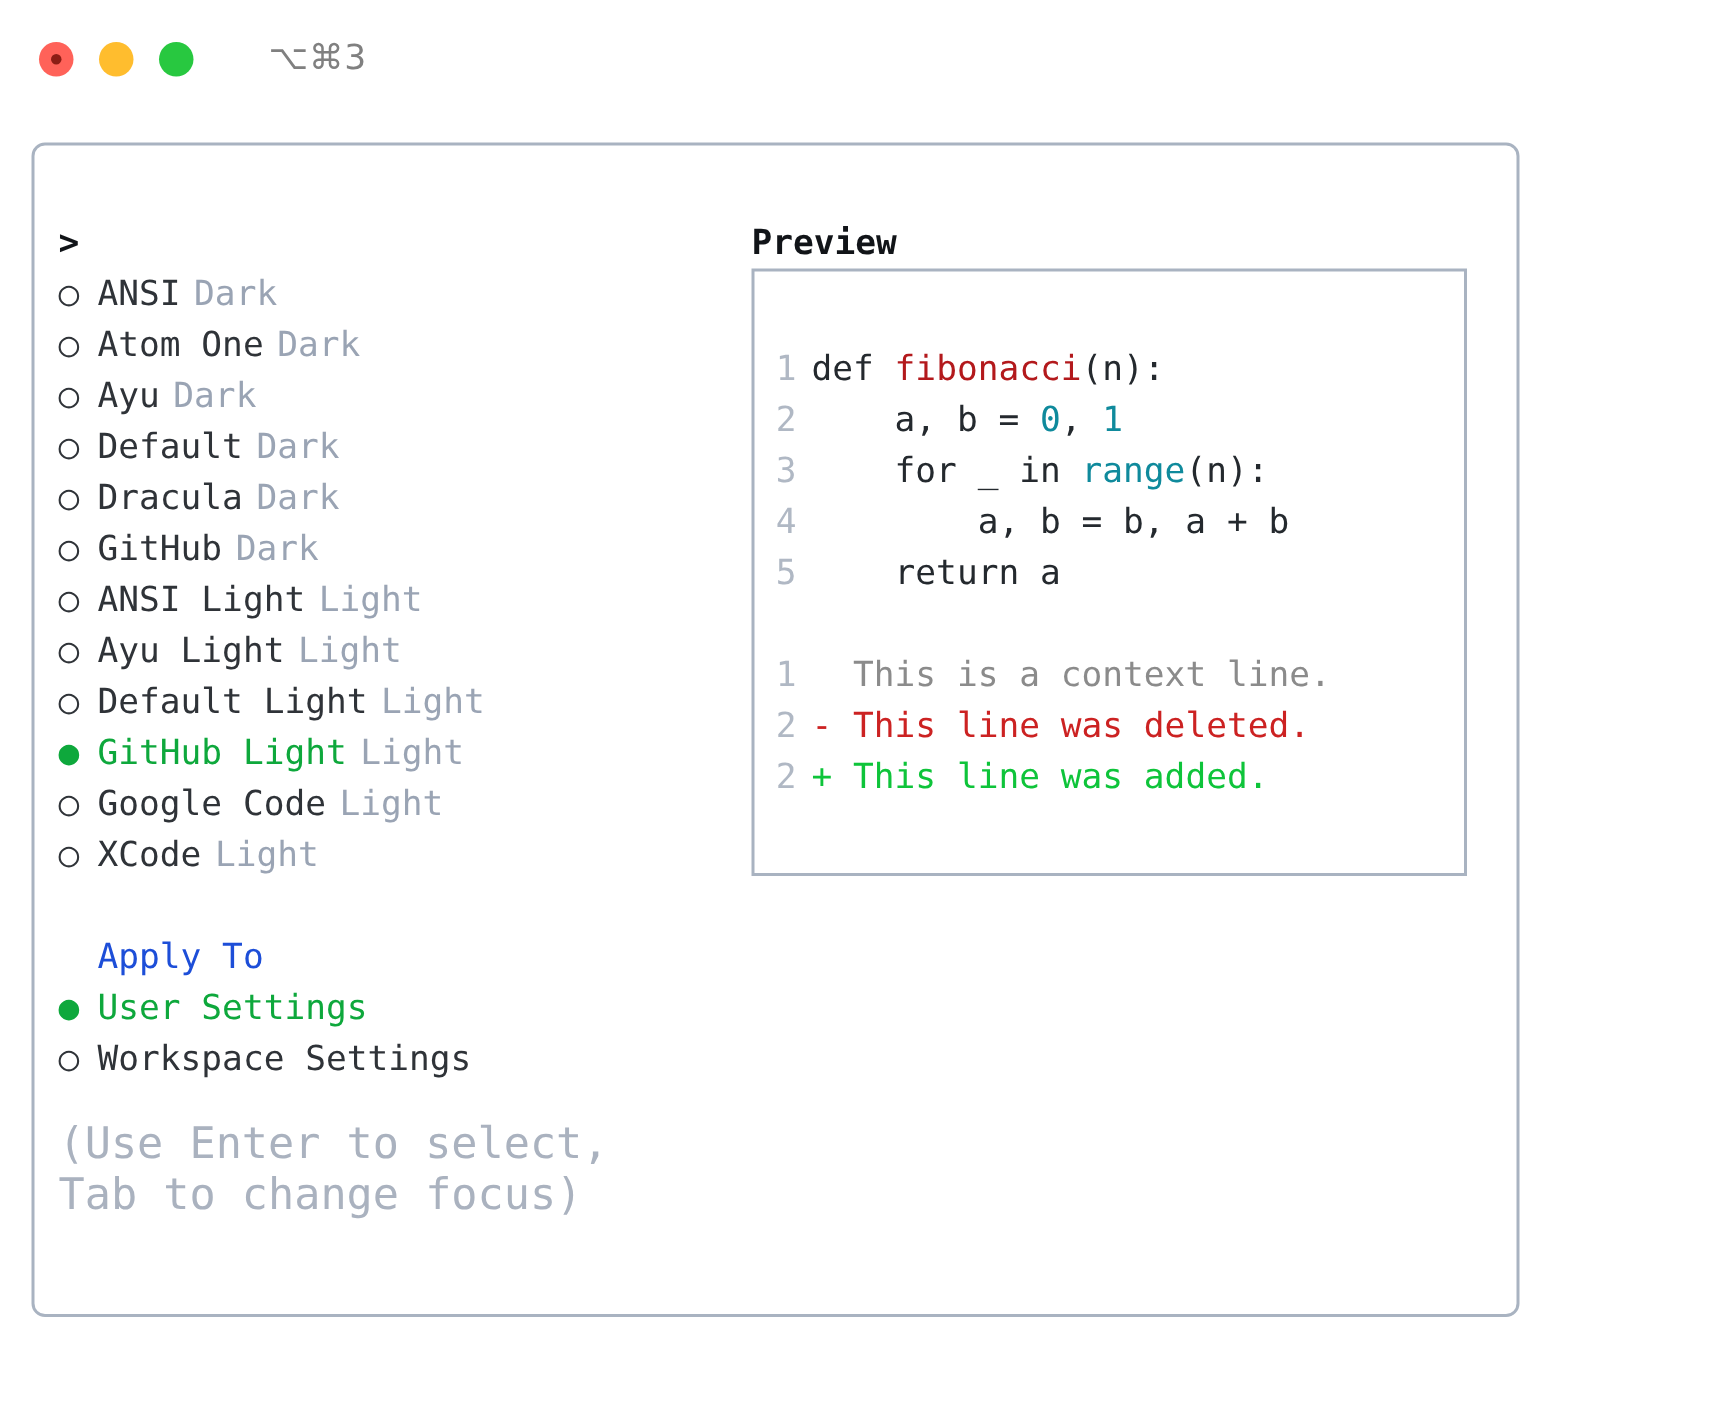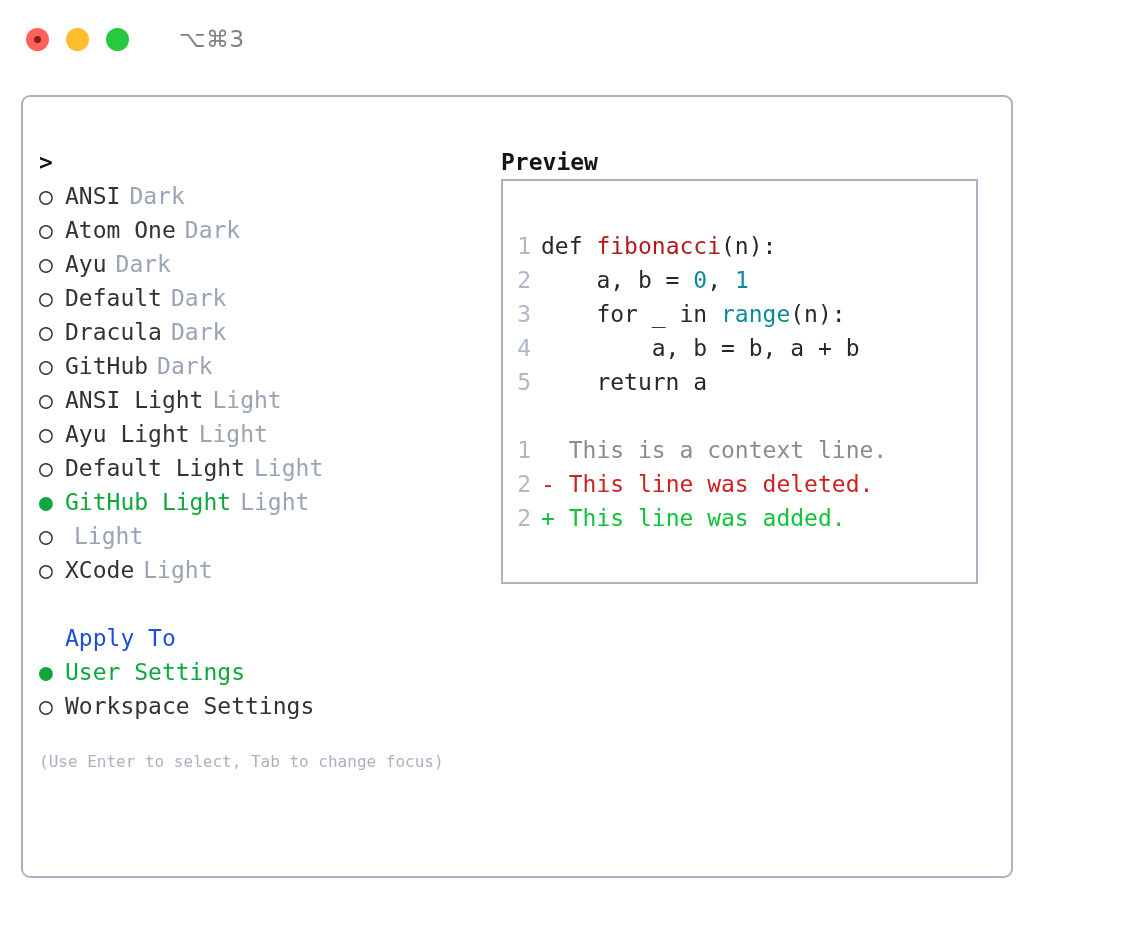--- a/index.html
+++ b/index.html
@@ -142,21 +142,21 @@
 
   .spacer-row { height: 34px; }
 
   .section-title {
     color: #1d4ed8;
     font-weight: 400;
   }
 
   .hint {
     margin-top: 22px;
-    font-size: 16px;
+    font-size: 29px;
     line-height: 34px;
     color: #aab2bf;
     width: 420px;
     white-space: pre-wrap;
   }
 
   
   .right-col {
     position: absolute;
     left: 478px;
@@ -238,21 +238,21 @@
             <div class="row"><span class="marker">○</span><span class="label">ANSI</span><span class="badge">Dark</span></div>
             <div class="row"><span class="marker">○</span><span class="label">Atom One</span><span class="badge">Dark</span></div>
             <div class="row"><span class="marker">○</span><span class="label">Ayu</span><span class="badge">Dark</span></div>
             <div class="row"><span class="marker">○</span><span class="label">Default</span><span class="badge">Dark</span></div>
             <div class="row"><span class="marker">○</span><span class="label">Dracula</span><span class="badge">Dark</span></div>
             <div class="row"><span class="marker">○</span><span class="label">GitHub</span><span class="badge">Dark</span></div>
             <div class="row"><span class="marker">○</span><span class="label">ANSI Light</span><span class="badge">Light</span></div>
             <div class="row"><span class="marker">○</span><span class="label">Ayu Light</span><span class="badge">Light</span></div>
             <div class="row"><span class="marker">○</span><span class="label">Default Light</span><span class="badge">Light</span></div>
             <div class="row"><span class="marker bullet-on">●</span><span class="label selected">GitHub Light</span><span class="badge">Light</span></div>
-            <div class="row"><span class="marker">○</span><span class="badge">Light</span></div>
+            <div class="row"><span class="marker">○</span><span class="label">Google Code</span><span class="badge">Light</span></div>
             <div class="row"><span class="marker">○</span><span class="label">XCode</span><span class="badge">Light</span></div>
           </div>
 
         <div class="spacer-row"></div>
 
         <div class="row">
           <span class="marker"></span>
           <span class="section-title">Apply To</span>
         </div>
 

